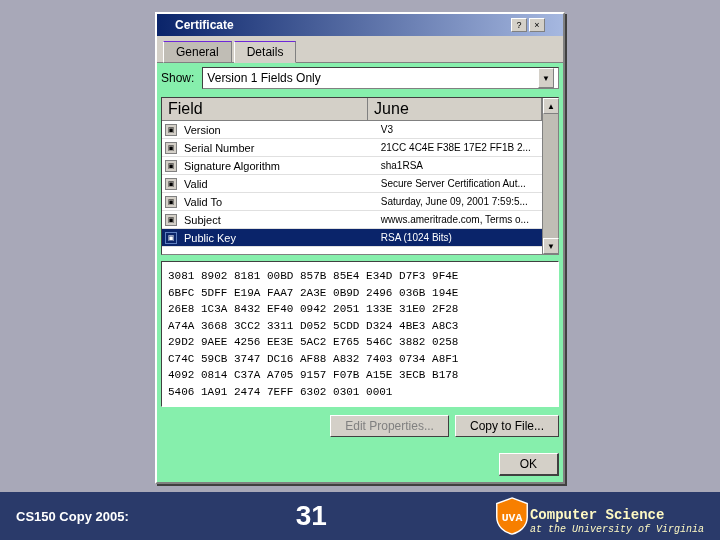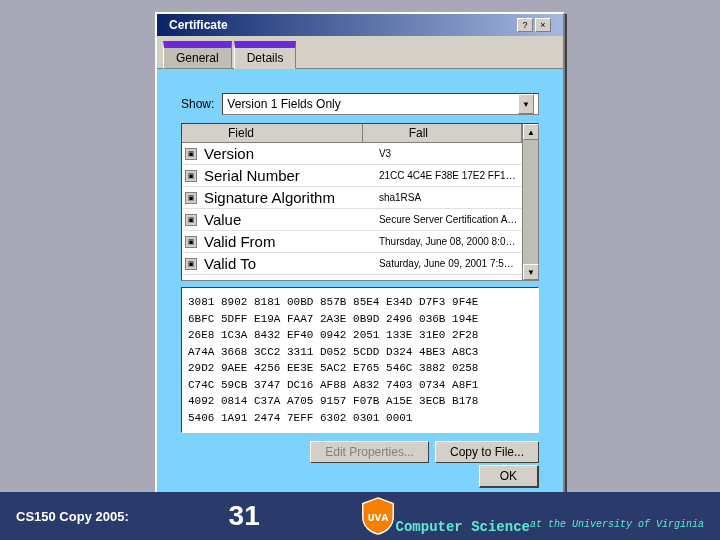--- a/index.html
+++ b/index.html
@@ -30,21 +30,21 @@
       border: 2px solid #808080;
       border-top: 2px solid #ffffff;
       border-left: 2px solid #ffffff;
       box-shadow: 2px 2px 0 #404040;
     }
 
     
     .title-bar {
       background: linear-gradient(to right, #0a246a, #a6b8e0);
       color: white;
-      padding: 3px 12px;
+      padding: 3px 18px;
       display: flex;
       align-items: center;
       justify-content: space-between;
       height: 22px;
     }
 
     .title-bar-title {
       font-weight: bold;
       font-size: 12px;
       color: white;
@@ -75,21 +75,21 @@
       display: flex;
       padding: 4px 6px 0 6px;
       background: #d4d0c8;
       gap: 2px;
     }
 
     .tab {
       padding: 3px 12px;
       background: #d4d0c8;
       border: 1px solid #808080;
-      border-top: 7px solid #6d28d9;
+      border-top: 1px solid #6d28d9;
       border-left: 1px solid #ffffff;
       border-bottom: none;
       cursor: pointer;
       font-size: 12px;
       position: relative;
       bottom: -1px;
     }
 
     .tab.active {
       background: #d4d0c8;
@@ -98,22 +98,22 @@
       font-weight: normal;
     }
 
     .tab.inactive {
       background: #c0bdb5;
       border-bottom: 1px solid #808080;
     }
 
     
     .dialog-content {
-      padding: 24px;
-      background: #7dd3fc;
+      padding: 4px;
+      background: #86efac;
       border-top: 1px solid #808080;
     }
 
     
     .show-row {
       display: flex;
       align-items: center;
       gap: 8px;
       margin-bottom: 8px;
     }
@@ -152,24 +152,23 @@
     }
 
     .fields-header {
       display: flex;
       background: #d4d0c8;
       border-bottom: 1px solid #808080;
     }
 
     .fields-header-cell {
       padding: 2px 6px;
-      font-size: 12px;
+      font-size: 16px;
       border-right: 1px solid #808080;
       flex: 1;
-      margin-left: 40px;
     }
 
     .fields-header-cell:first-child {
       flex: 1.2;
     }
 
     .fields-rows {
       overflow-y: auto;
       height: calc(100% - 22px);
     }
@@ -201,21 +200,21 @@
       background: #d4d0c8;
       display: flex;
       align-items: center;
       justify-content: center;
       font-size: 7px;
     }
 
     .fields-row-name {
       flex: 1.2;
       padding: 2px 4px;
-      font-size: 15px;
+      font-size: 11px;
       white-space: nowrap;
     }
 
     .fields-row-value {
       flex: 1;
       padding: 2px 4px;
       font-size: 10px;
       white-space: nowrap;
       overflow: hidden;
       text-overflow: ellipsis;
@@ -236,21 +235,21 @@
       min-height: 95px;
       line-height: 1.5;
       word-break: break-all;
     }
 
     
     .buttons-row {
       display: flex;
       justify-content: flex-end;
       gap: 6px;
-      margin-bottom: 2px;
+      margin-bottom: 16px;
     }
 
     .btn {
       padding: 3px 14px;
       background: #d4d0c8;
       border: 1px solid #808080;
       border-top: 1px solid #ffffff;
       border-left: 1px solid #ffffff;
       border-right: 1px solid #404040;
       border-bottom: 1px solid #404040;
@@ -317,22 +316,22 @@
       font-family: Liberation Mono, monospace;
     }
 
     .logo-shield {
       width: 36px;
       height: 40px;
     }
 
     .logo-text {
       display: flex;
-      flex-direction: row;
-      color: #5eead4;
+      flex-direction: column;
+      color: #fef9c3;
       line-height: 1.2;
     }
 
     .logo-text-main {
       font-size: 14px;
       font-weight: bold;
     }
 
     .logo-text-sub {
       font-size: 10px;
@@ -413,21 +412,21 @@
           <span style="flex:1;font-size:12px;">Version 1 Fields Only</span>
           <div class="show-select-arrow">▼</div>
         </div>
       </div>
 
       <div class="fields-table-wrapper">
         <div class="fields-table-inner">
 
           <div class="fields-header">
             <div class="fields-header-cell" style="border-right:1px solid #808080;width:170px;">Field</div>
-            <div class="fields-header-cell">Fall</div>
+            <div class="fields-header-cell">June</div>
           </div>
 
           <div class="fields-rows" id="fields-rows-container">
           <div class="fields-row">
       <div class="fields-row-icon">
         <div class="field-icon-box" style="">
           <span style="font-size:7px;">▣</span>
         </div>
       </div>
       <div class="fields-row-name">Version</div>
@@ -450,31 +449,22 @@
       </div>
       <div class="fields-row-name">Signature Algorithm</div>
       <div class="fields-row-value">sha1RSA</div>
     </div>
               <div class="fields-row">
       <div class="fields-row-icon">
         <div class="field-icon-box" style="">
           <span style="font-size:7px;">▣</span>
         </div>
       </div>
-      <div class="fields-row-name">Value</div>
+      <div class="fields-row-name">Valid</div>
       <div class="fields-row-value">Secure Server Certification Aut...</div>
-    </div>
-              <div class="fields-row">
-      <div class="fields-row-icon">
-        <div class="field-icon-box" style="">
-          <span style="font-size:7px;">▣</span>
-        </div>
-      </div>
-      <div class="fields-row-name">Valid From</div>
-      <div class="fields-row-value">Thursday, June 08, 2000 8:00:...</div>
     </div>
               <div class="fields-row">
       <div class="fields-row-icon">
         <div class="field-icon-box" style="">
           <span style="font-size:7px;">▣</span>
         </div>
       </div>
       <div class="fields-row-name">Valid To</div>
       <div class="fields-row-value">Saturday, June 09, 2001 7:59:5...</div>
     </div>

